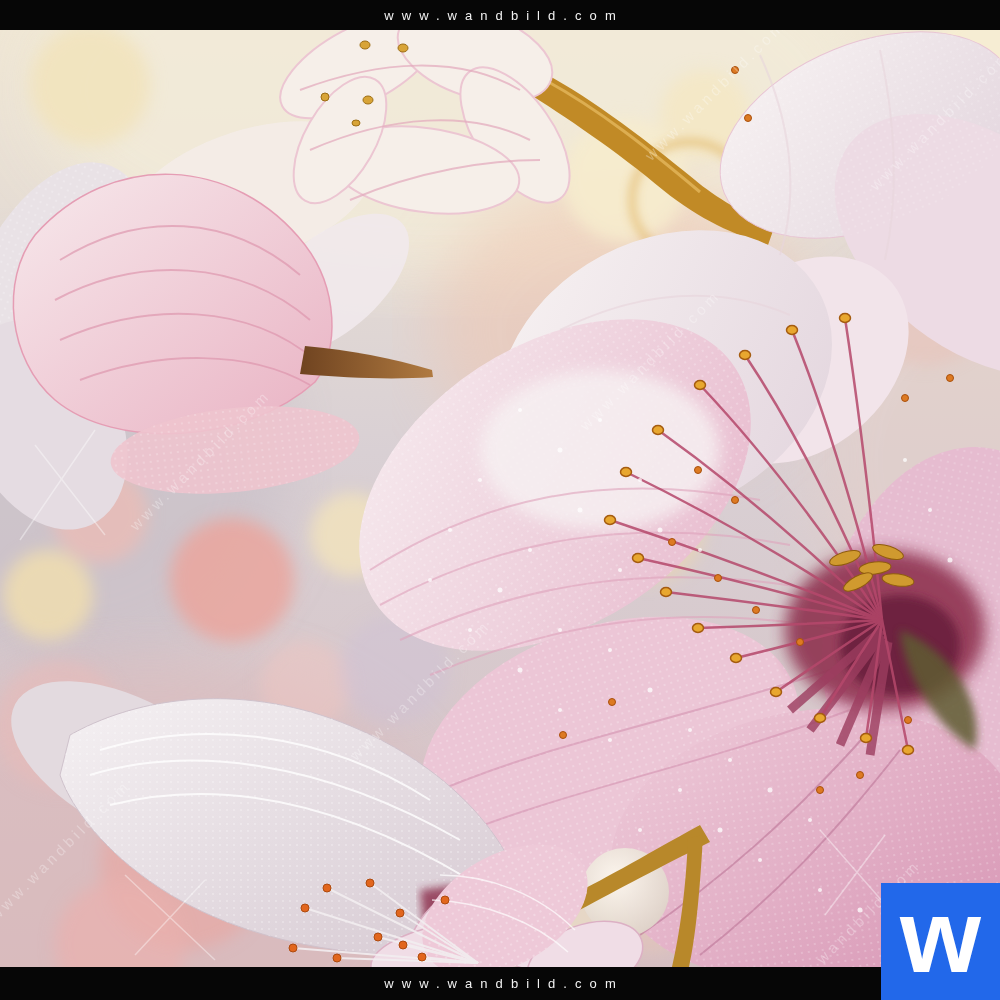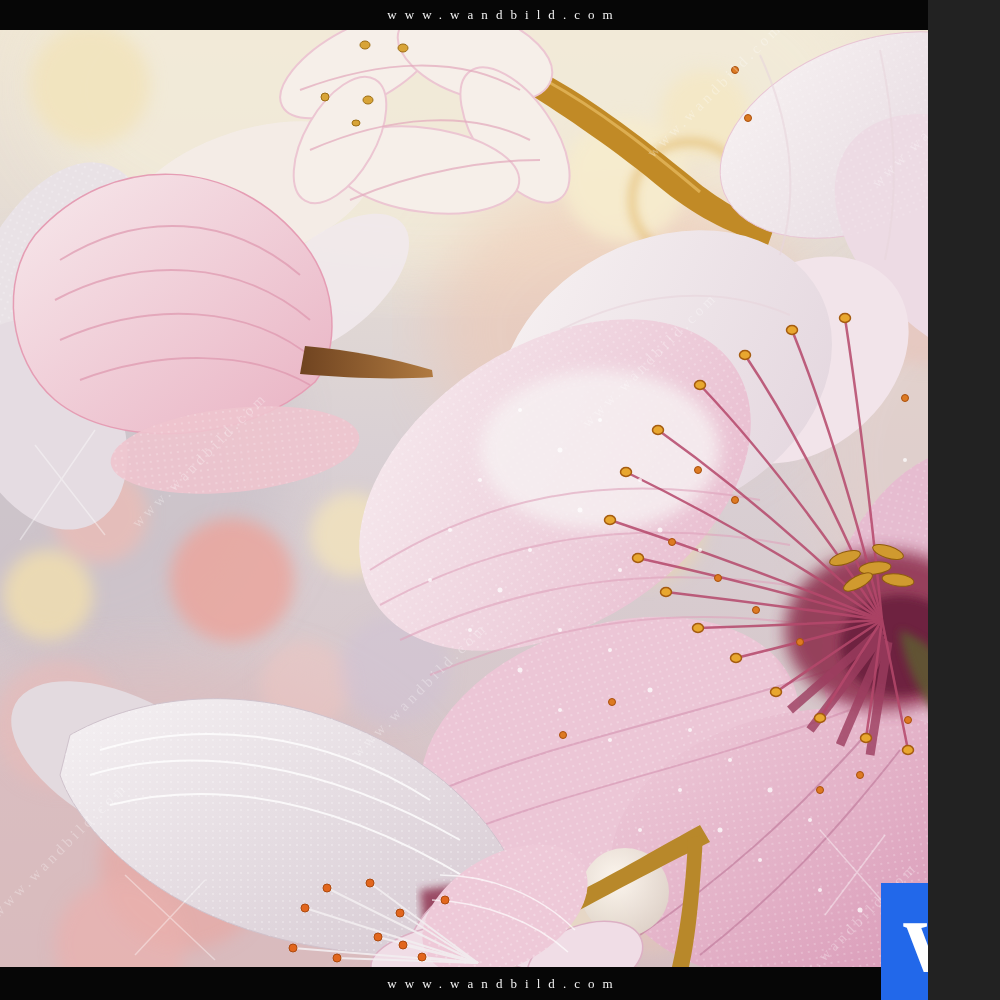--- a/index.html
+++ b/index.html
@@ -1,17 +1,17 @@
 <!DOCTYPE html>
 <html><head>
 <meta charset="utf-8">
 <style>
   html,body{margin:0;padding:0;background:#222;}
-  .frame{position:relative;width:928px;height:1000px;overflow:hidden;
-         font-family:Liberation Serif, serif;background:#d8cdd0;}
+  .frame{position:relative;width:1000px;height:1000px;overflow:hidden;
+         font-family:Liberation Sans, sans-serif;background:#d8cdd0;}
   .bar{position:absolute;left:0;width:1000px;background:#060606;
        display:flex;align-items:center;justify-content:center;z-index:4;}
   .bar.top{top:0;height:30px;}
   .bar.bottom{top:967px;height:33px;}
   .bar-text{color:#f2f2f2;font-size:13px;font-weight:400;
             letter-spacing:0.62em;text-indent:0.62em;white-space:nowrap;}
   .art{position:absolute;top:30px;left:0;width:1000px;height:937px;overflow:hidden;}
   .art svg{display:block;}
   .wm-layer{position:absolute;inset:0;pointer-events:none;z-index:2;}
   .wm{position:absolute;color:rgba(255,255,255,0.30);font-size:15px;

